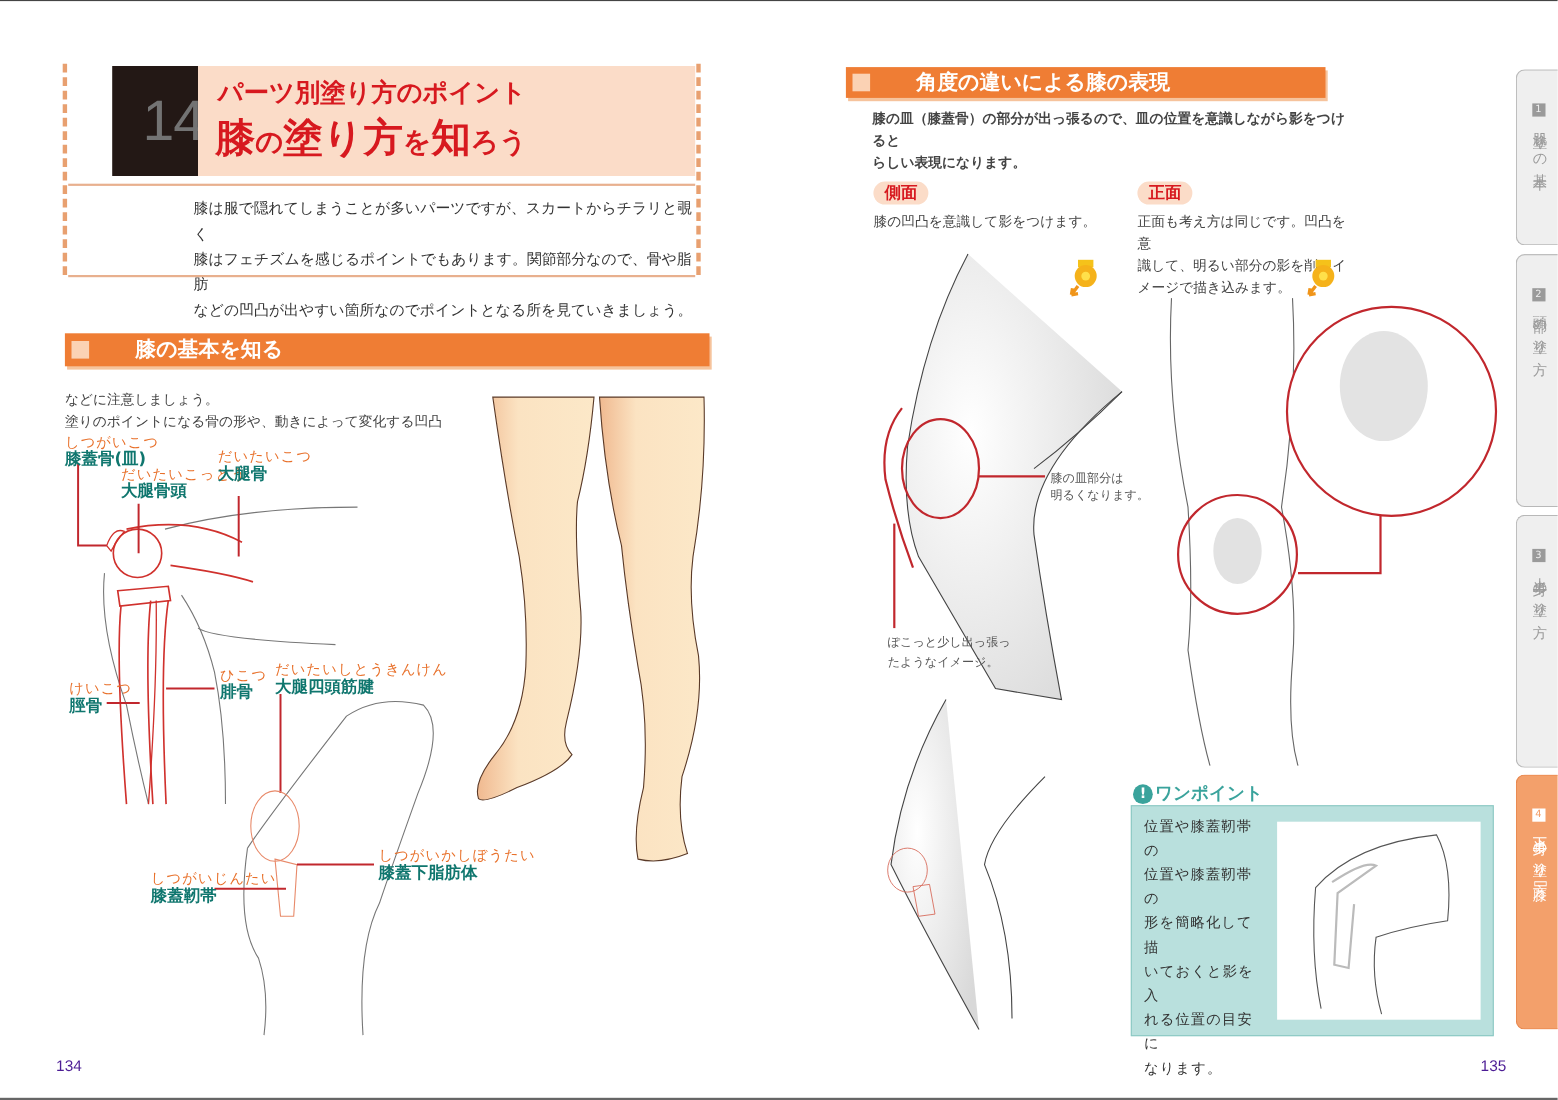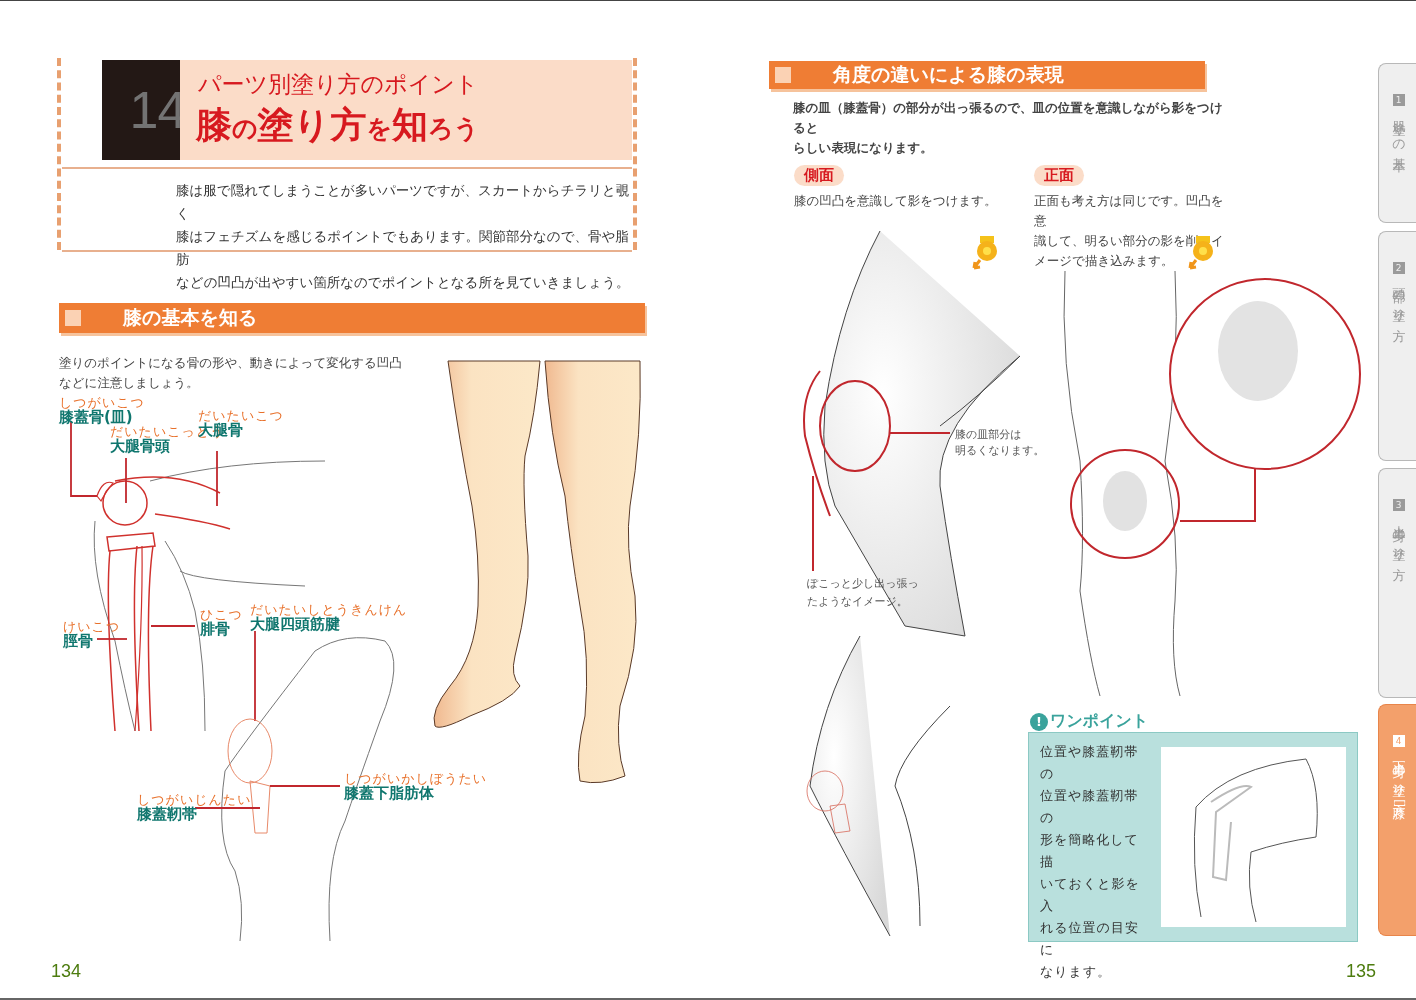--- a/index.html
+++ b/index.html
@@ -22,21 +22,21 @@
     left: 62px; top: 59px; width: 111px; height: 100px; background: #231815;
     color: #737373; font-family: "Liberation Sans", sans-serif; font-weight: normal;
     font-size: 52px; display: flex; align-items: center; justify-content: center;
     letter-spacing: -1px;
     margin-left: 40px;
   }
   .chapter-titlebox {
     left: 180px; top: 59px; width: 452px; height: 100px; background: #fbdcc8;
   }
   .chapter-sub {
-    left: 198px; top: 68px; color: #d7191f; font-size: 23px; font-weight: normal;
+    left: 198px; top: 68px; color: #d7191f; font-size: 23px; font-weight: bold;
   }
   .chapter-title {
     left: 196px; top: 100px; color: #d7191f; font-size: 36px; font-weight: bold;
   }
   .chapter-title .small { font-size: 25px; }
   .chapter-rule1 { left: 62px; top: 166px; width: 570px; height: 2px; background: #e8b08e; }
   .chapter-rule2 { left: 62px; top: 249px; width: 570px; height: 2px; background: #e8b08e; }
   .chapter-intro {
     left: 176px; top: 178px; width: 460px; font-size: 13.5px; line-height: 23px; color: #333;
   }
@@ -69,21 +69,21 @@
     padding-top: 30px; font-size: 13px;
   }
   .tab .tnum {
     display: inline-block; width: 12px; height: 12px; background: #9a9a9a; color: #efefef;
     font-size: 9px; text-align: center; line-height: 12px; margin-bottom: 4px;
   }
   .tab .tlabel { writing-mode: vertical-rl; letter-spacing: 2px; }
   .tab.active { background: #f3a06b; border-color: #e8854a; color: #fff; }
   .tab.active .tnum { background: #fff; color: #f3a06b; }
 
-  .page-num { font-family: "Liberation Sans", sans-serif; font-size: 18px; color: #4d7c0f; text-align: center; }
+  .page-num { font-family: "Liberation Sans", sans-serif; font-size: 14px; color: #4c1d95; text-align: center; }
 
   
   .onepoint-title { left: 1030px; top: 710px; color: #3aa39c; font-weight: bold; font-size: 16px; display: flex; align-items: center; }
   .onepoint-title .excl { display: inline-flex; width: 18px; height: 18px; border-radius: 50%; background: #3aa39c; color: #fff; font-size: 13px; align-items: center; justify-content: center; margin-right: 2px; }
   .onepoint-box { left: 1028px; top: 731px; width: 330px; height: 210px; background: #b9e0dd; border: 1px solid #8cc9c4; box-sizing: border-box; }
   .onepoint-text { left: 1040px; top: 740px; width: 105px; font-size: 13px; line-height: 22px; color: #333; letter-spacing: 1px; }
   .onepoint-img { left: 1161px; top: 746px; width: 185px; height: 180px; background: #fff; }
 
   .sun-icon { width: 28px; height: 36px; }
 </style>
@@ -103,22 +103,22 @@
   <div>膝はフェチズムを感じるポイントでもあります。関節部分なので、骨や脂肪</div>
   <div>などの凹凸が出やすい箇所なのでポイントとなる所を見ていきましょう。</div>
 </div>
 <div class="abs chapter-rule2"></div>
 
 <div class="abs section-bar" style="left:59px; top:302px; width:586px; height:30px;">
   <span class="sq"></span>
     <span>膝の基本を知る</span>
 </div>
 <div class="abs body-text" style="left:59px; top:352px; width:360px;">
+  <div>などに注意しましょう。</div>
   <div>塗りのポイントになる骨の形や、動きによって変化する凹凸</div>
-  <div>などに注意しましょう。</div>
 </div>
 
 <svg class="abs" style="left:55px; top:400px;" width="380" height="550">
 
   <path d="M95 80 Q170 60 270 60" fill="none" stroke="#777" stroke-width="1"></path>
   <path d="M40 120 Q35 170 60 240 Q70 290 80 330" fill="none" stroke="#777" stroke-width="1"></path>
   <path d="M110 140 Q130 170 140 210 Q150 260 150 330" fill="none" stroke="#777" stroke-width="1"></path>
   <path d="M125 170 Q140 180 250 185" fill="none" stroke="#777" stroke-width="1"></path>
 
   <path d="M60 80 Q120 68 165 92" fill="none" stroke="#d0312d" stroke-width="1.5"></path>

